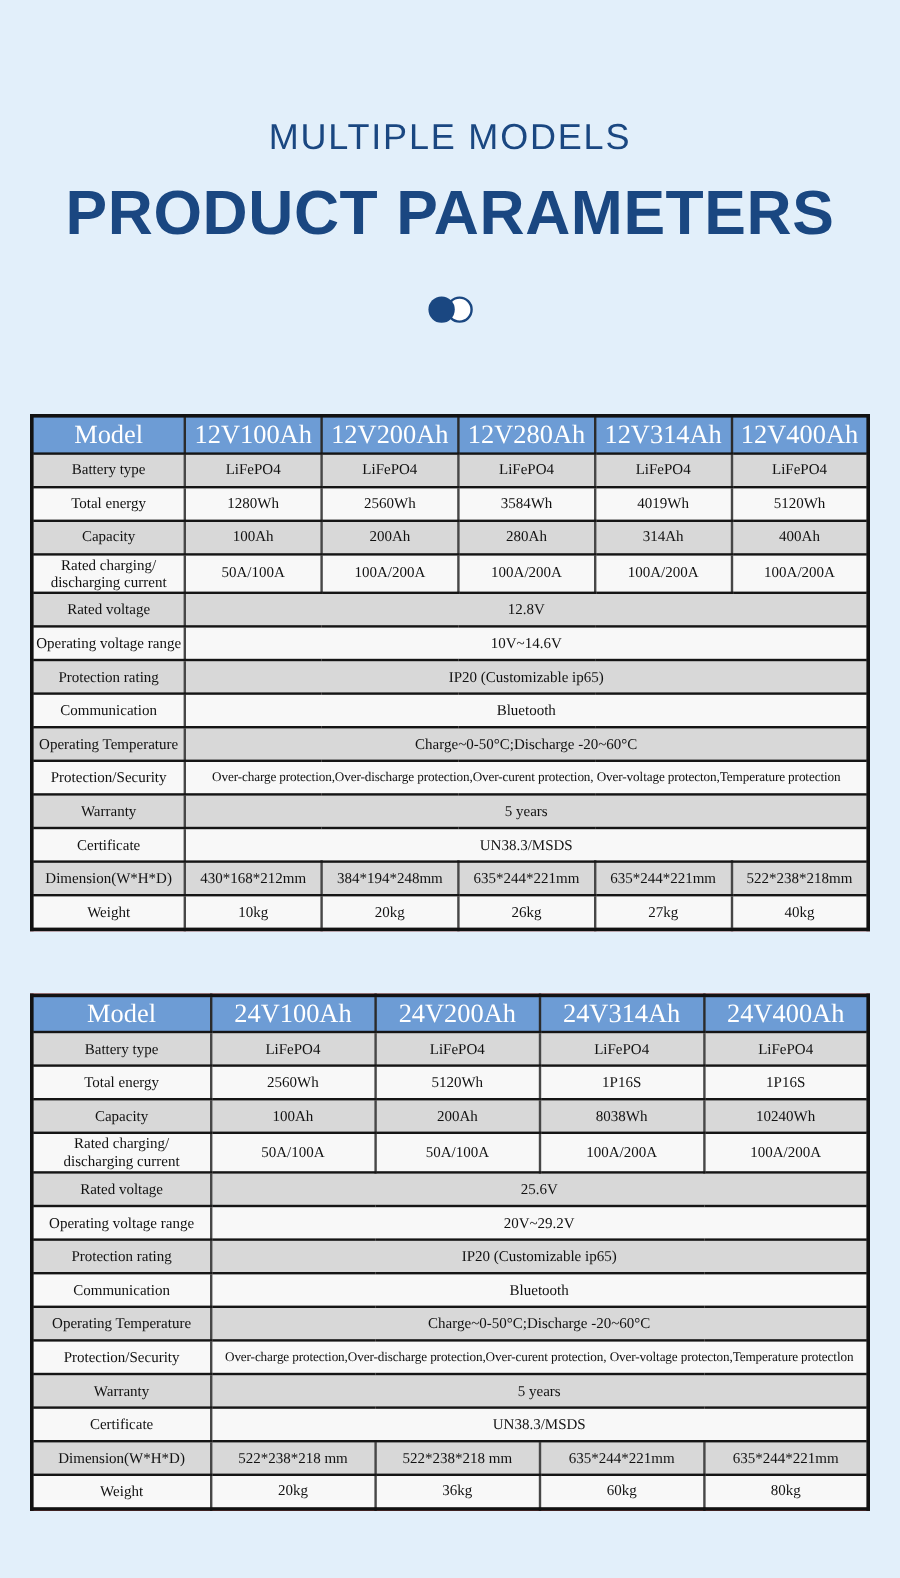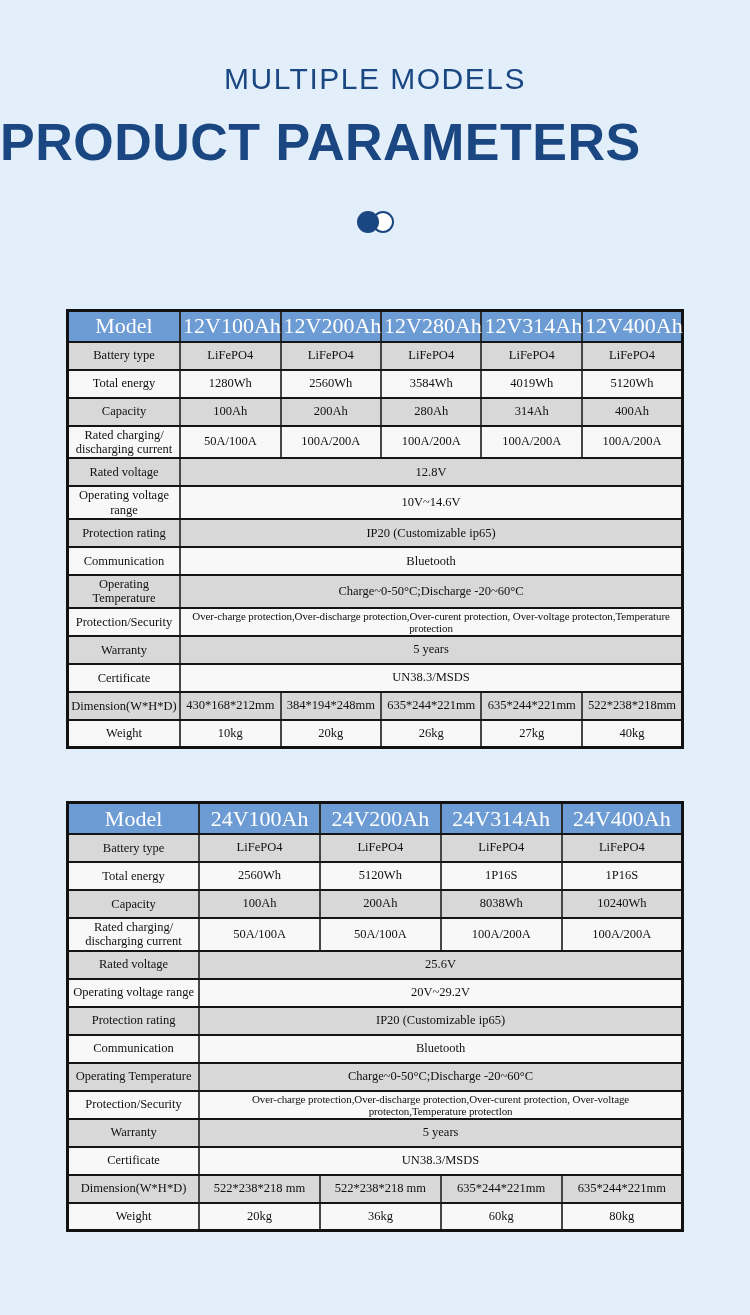--- a/index.html
+++ b/index.html
@@ -4,32 +4,32 @@
 <style>
   * { margin: 0; padding: 0; box-sizing: border-box; }
   html, body { width: 750px; }
   body {
     height: 1315px;
     background: #E2EFFA;
     font-family: "Liberation Serif", serif;
     color: #111111;
     overflow: hidden;
   }
-  .page { width: 750px; height: 1315px; padding-top: 62px; }
+  .page { width: 750px; height: 1315px; padding-top: 98px; }
 
   .subtitle {
     text-align: center;
     font-family: "Liberation Sans", sans-serif;
     font-size: 30px;
     font-weight: 500;
     letter-spacing: 1.5px;
     color: #1A4781;
   }
   .main-title {
-    text-align: left;
+    text-align: center;
     font-family: "Liberation Sans", sans-serif;
     font-size: 52px;
     font-weight: 800;
     letter-spacing: 0.5px;
     color: #1A4781;
     margin-top: 16px;
   }
   .dots {
     margin-top: 38px;
     display: flex;
@@ -40,21 +40,21 @@
   .dot { width: 22px; height: 22px; border-radius: 50%; }
   .dot-filled { background: #1A4781; position: relative; z-index: 2; }
   .dot-outline {
     background: #FFFFFF;
     border: 2px solid #1A4781;
     margin-left: -7px;
     position: relative; z-index: 1;
   }
 
   .spec-table {
-    width: 618px;
+    width: 700px;
     margin: 0 auto;
     border-collapse: collapse;
     table-layout: fixed;
     border: 3px solid #121212;
     background: #ef4444;
   }
   .spec-table.first { margin-top: 75px; }
   .spec-table.second { margin-top: 52px; }
 
   .spec-table th, .spec-table td {

